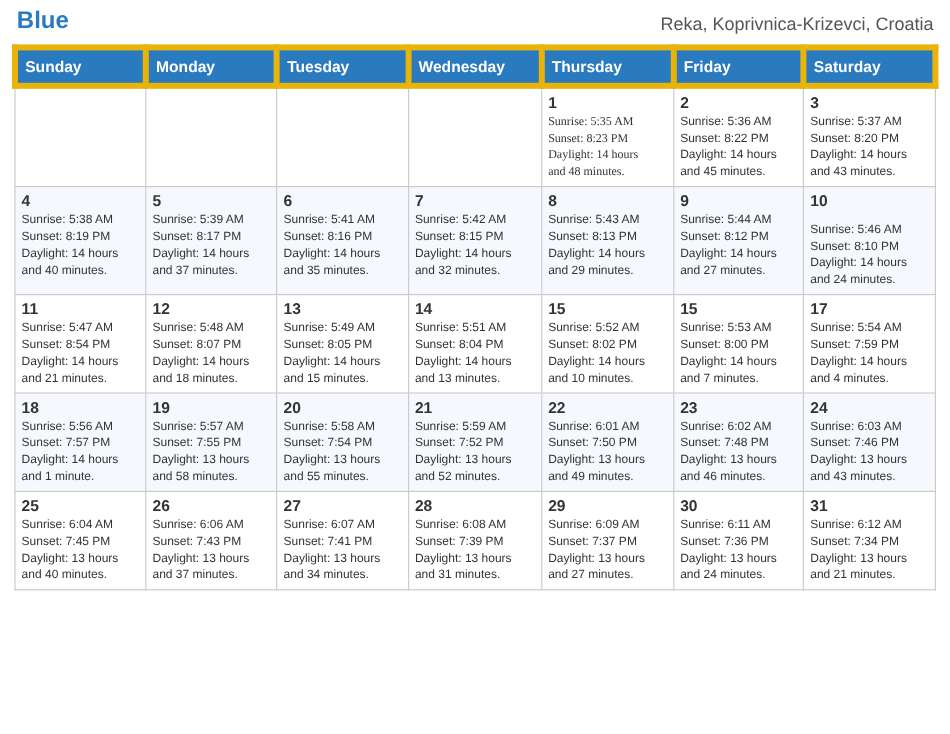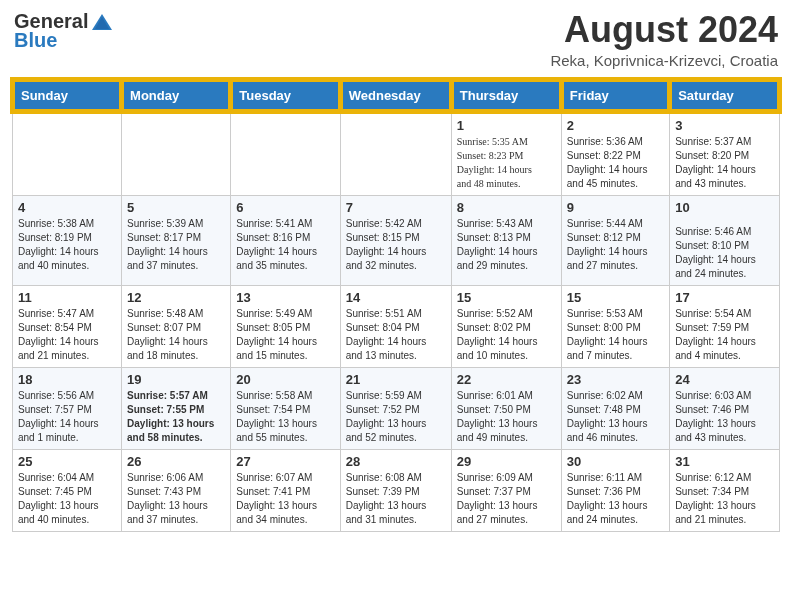--- a/index.html
+++ b/index.html
@@ -77,31 +77,23 @@
     }
     .empty-cell {
       background: #fff;
     }
   </style>
 </head>
 <body>
 
 <div class="header">
   <div class="logo">
-    <div style="display:flex; align-items:center;">
-      <span style="font-size:20px; font-weight:bold; color:#333;">General</span>
-      <svg width="24" height="20" viewBox="0 0 24 20" style="margin-left:2px;">
-        <polygon points="12,2 22,18 2,18" fill="#2a7abf"></polygon>
-        <polygon points="12,5 19,17 5,17" fill="#1a5a9f" opacity="0.5"></polygon>
-      </svg>
-    </div>
     <span style="font-size:20px; font-weight:bold; color:#2a7abf; margin-top:-4px;">Blue</span>
   </div>
   <div class="title-section">
-    <div class="month-year">August 2024</div>
     <div class="location">Reka, Koprivnica-Krizevci, Croatia</div>
   </div>
 </div>
 
 <table class="calendar">
   <thead>
     <tr>
     <th>Sunday</th>
         <th>Monday</th>
         <th>Tuesday</th>
@@ -244,21 +236,21 @@
       <tr>
         <td>
           <span class="day-number">18</span>
           <div class="day-info" style="white-space: pre-line;">Sunrise: 5:56 AM
 Sunset: 7:57 PM
 Daylight: 14 hours
 and 1 minute.</div>
         </td>
         <td>
           <span class="day-number">19</span>
-          <div class="day-info" style="white-space: pre-line; font-weight: bold;">Sunrise: 5:57 AM
+          <div class="day-info" style="white-space: pre-line;">Sunrise: 5:57 AM
 Sunset: 7:55 PM
 Daylight: 13 hours
 and 58 minutes.</div>
         </td>
         <td>
           <span class="day-number">20</span>
           <div class="day-info" style="white-space: pre-line;">Sunrise: 5:58 AM
 Sunset: 7:54 PM
 Daylight: 13 hours
 and 55 minutes.</div>

